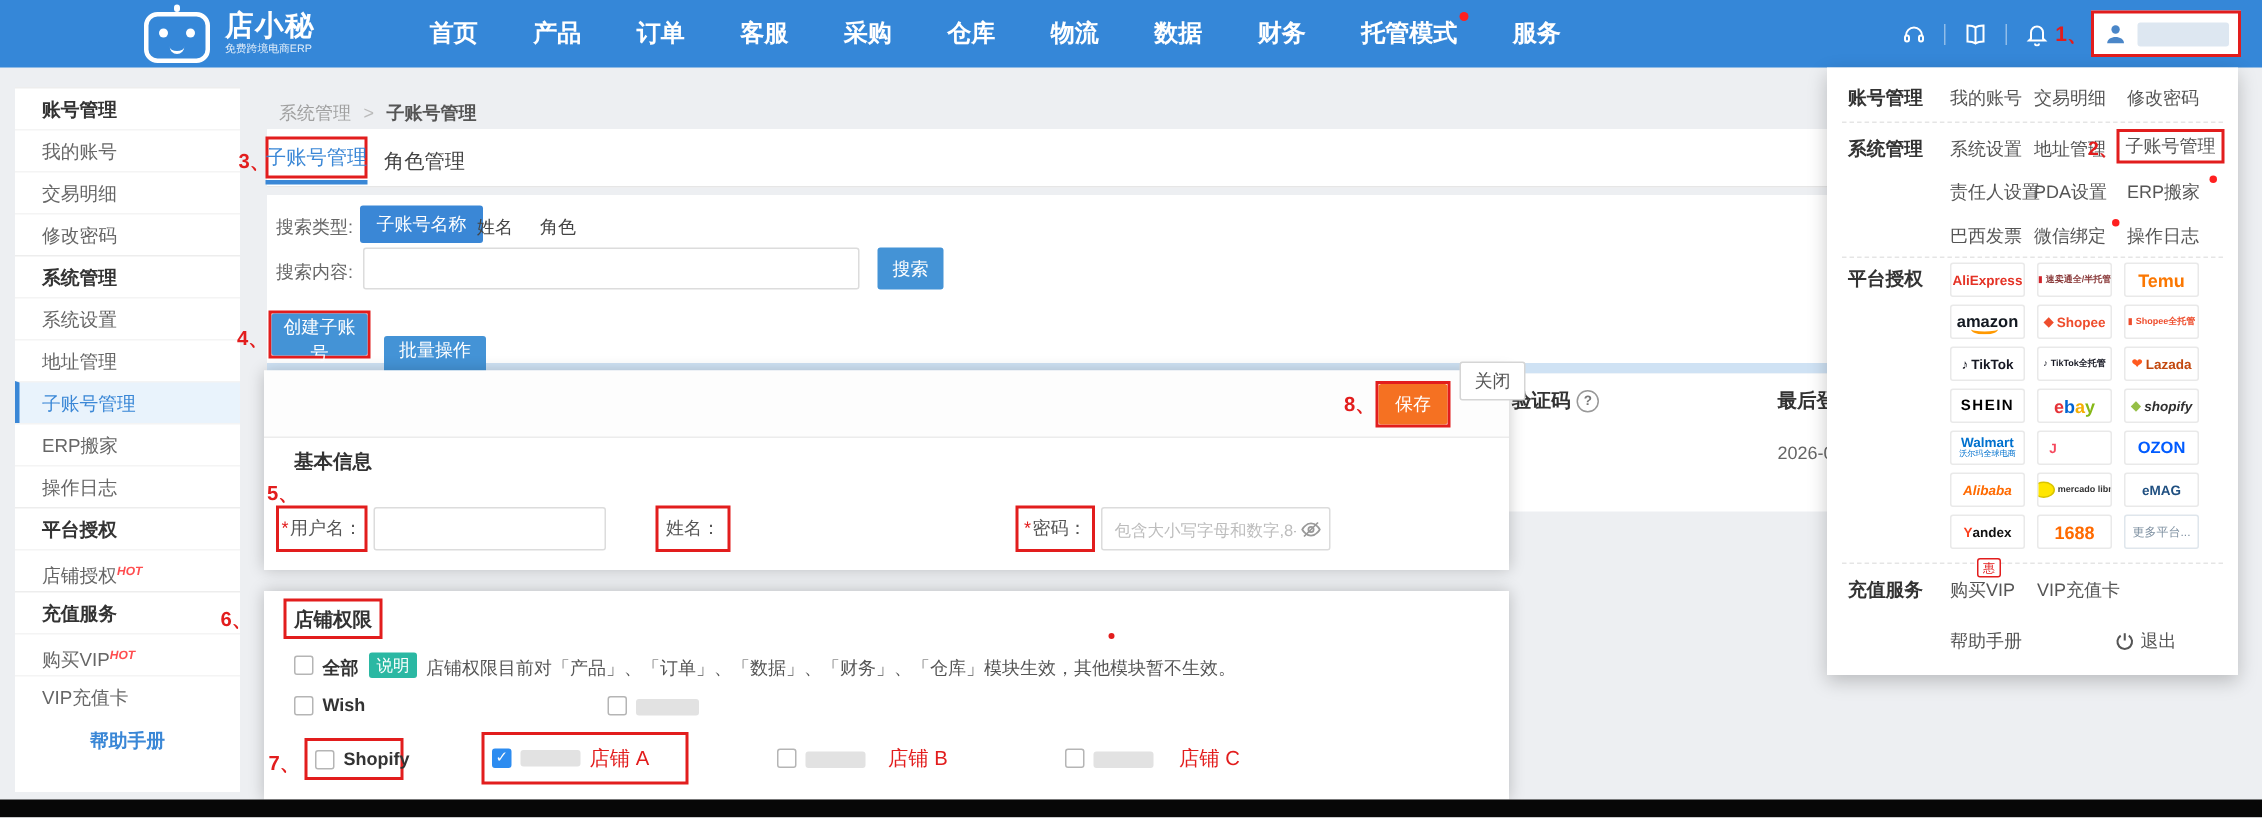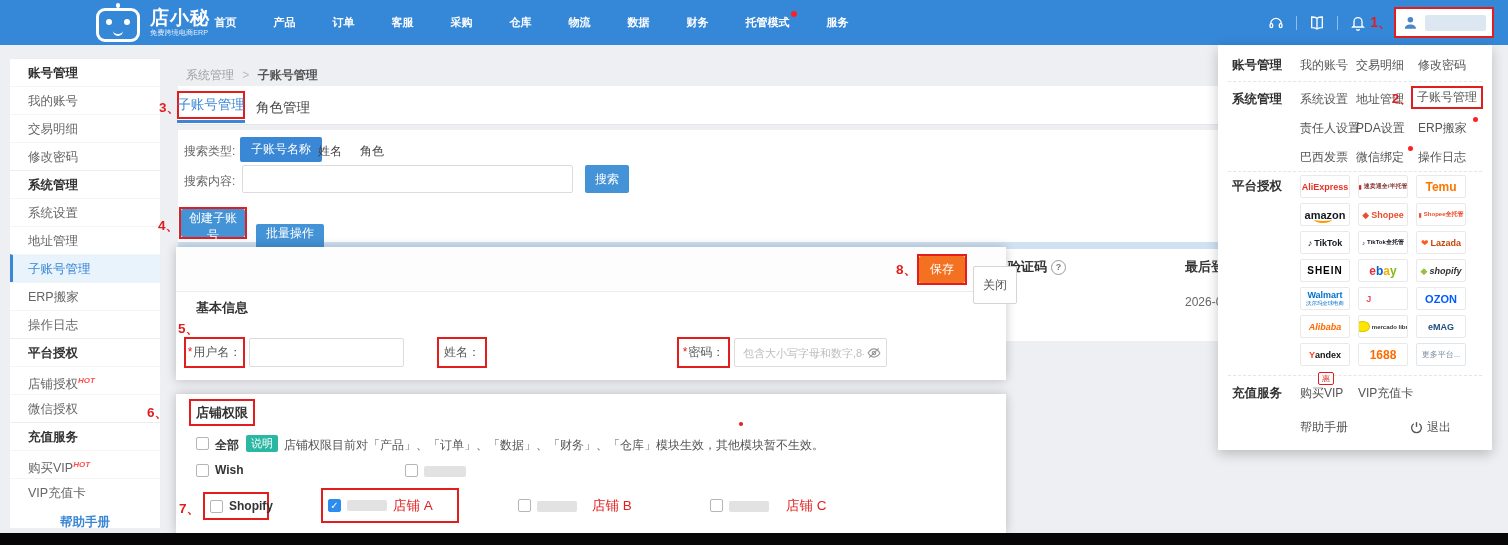--- a/index.html
+++ b/index.html
@@ -9,21 +9,21 @@
   
   .navbar{left:0;top:0;width:1508px;height:45px;background:#3587d8;display:flex;align-items:center;color:#fff;z-index:5}
   .logo{display:flex;align-items:center;gap:10px;margin-left:96px}
   .robot{position:relative;width:38px;height:28px;border:3px solid #fff;border-radius:9px;margin-top:5px}
   .robot .ant{position:absolute;top:-8px;left:50%;margin-left:-2px;width:4px;height:5px;background:#fff;border-radius:2px}
   .robot .eye{position:absolute;top:8px;width:6px;height:6px;background:#fff;border-radius:50%}
   .robot .eye.l{left:7px}.robot .eye.r{right:7px}
   .robot .mouth{position:absolute;bottom:3px;left:50%;width:10px;height:4px;margin-left:-5px;border-bottom:2px solid #fff;border-radius:0 0 6px 6px}
   .logo-title{font-size:19px;font-weight:bold;letter-spacing:1px;line-height:19px}
   .logo-sub{font-size:8px;opacity:.85;transform:scale(.9);transform-origin:left}
-  .nav-items{display:flex;gap:37px;font-size:11px;font-weight:bold;white-space:nowrap}
+  .nav-items{display:flex;gap:37px;margin-left:72px;font-size:16px;font-weight:bold;white-space:nowrap}
   .nav-item{position:relative;cursor:pointer}
   .red-dot{position:absolute;top:-4px;right:-8px;width:6px;height:6px;border-radius:50%;background:#ff2020}
   .nav-right{margin-left:auto;display:flex;align-items:center;margin-right:14px}
   .nav-ico{display:flex;align-items:center;padding:0 12px}
   .vsep{width:1px;height:14px;background:rgba(255,255,255,.45)}
   .ann-inline{color:#e21d1d;font-weight:bold;font-size:14px;margin:0 2px}
   .user-box{display:flex;align-items:center;gap:6px;background:#fff;border:2px solid #e21d1d;padding:2px 6px;height:23px;width:84px}
   .user-blur{width:62px;height:16px;background:#dde7f1;border-radius:2px}
   
   .ann{position:absolute;color:#e21d1d;font-weight:bold;font-size:13.5px;z-index:16;white-space:nowrap}
@@ -182,21 +182,20 @@
     <div class="side-row item">交易明细</div>
     <div class="side-row item">修改密码</div>
     <div class="side-row header">系统管理</div>
     <div class="side-row item">系统设置</div>
     <div class="side-row item">地址管理</div>
     <div class="side-row item active">子账号管理</div>
     <div class="side-row item">ERP搬家</div>
     <div class="side-row item">操作日志</div>
     <div class="side-row header">平台授权</div>
     <div class="side-row item"><span>店铺授权</span><sup class="hot">HOT</sup></div>
-    <div class="side-row item">微信授权</div>
     <div class="side-row header">充值服务</div>
     <div class="side-row item"><span>购买VIP</span><sup class="hot">HOT</sup></div>
     <div class="side-row item">VIP充值卡</div>
     <div class="side-help">帮助手册</div>
   </div>
 
   <div class="abs crumb">
     <span>系统管理</span>
     <span class="sep">&gt;</span>
     <span class="cur">子账号管理</span>
@@ -223,21 +222,21 @@
   </div>
   <button class="abs btn-blue z3" style="left:256px;top:224px;width:68px;height:27px"><span>批量操作</span> <span style="font-size:9px">∨</span></button>
 
   <div class="abs card" style="left:176px;top:247px;width:830px;height:133px">
     <div class="card-head"></div>
   </div>
   <span class="ann" style="left:896px;top:261px">8、</span>
   <div class="rbox" style="left:917px;top:254px;width:50px;height:31px">
     <button class="btn-orange">保存</button>
   </div>
-  <button class="abs btn-close" style="left:973px;top:266px;width:44px;height:38px;z-index:11">关闭</button>
+  <button class="abs btn-close" style="left:973px;top:241px;width:44px;height:26px;z-index:11">关闭</button>
   <div class="sec-title" style="left:196px;top:299px">基本信息</div>
 
   <span class="ann" style="left:178px;top:320px">5、</span>
   <div class="rbox" style="left:184px;top:337px;width:61px;height:31px">
     <span class="flabel"><i class="req">*</i><span>用户名：</span></span>
   </div>
   <input class="abs finput" style="left: 249px; top: 338px; width: 155px;">
   <div class="rbox" style="left:437px;top:337px;width:50px;height:31px">
     <span class="flabel">姓名：</span>
   </div>

